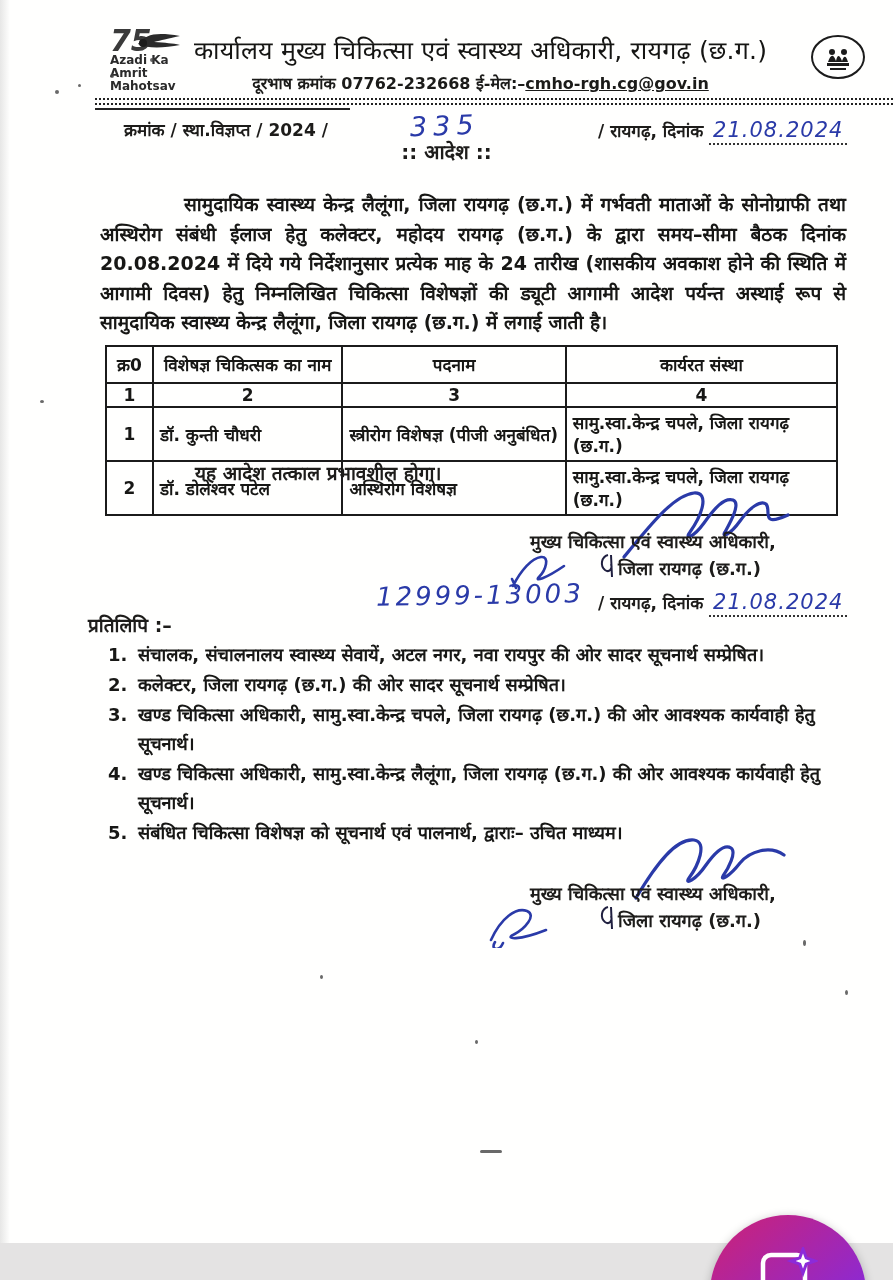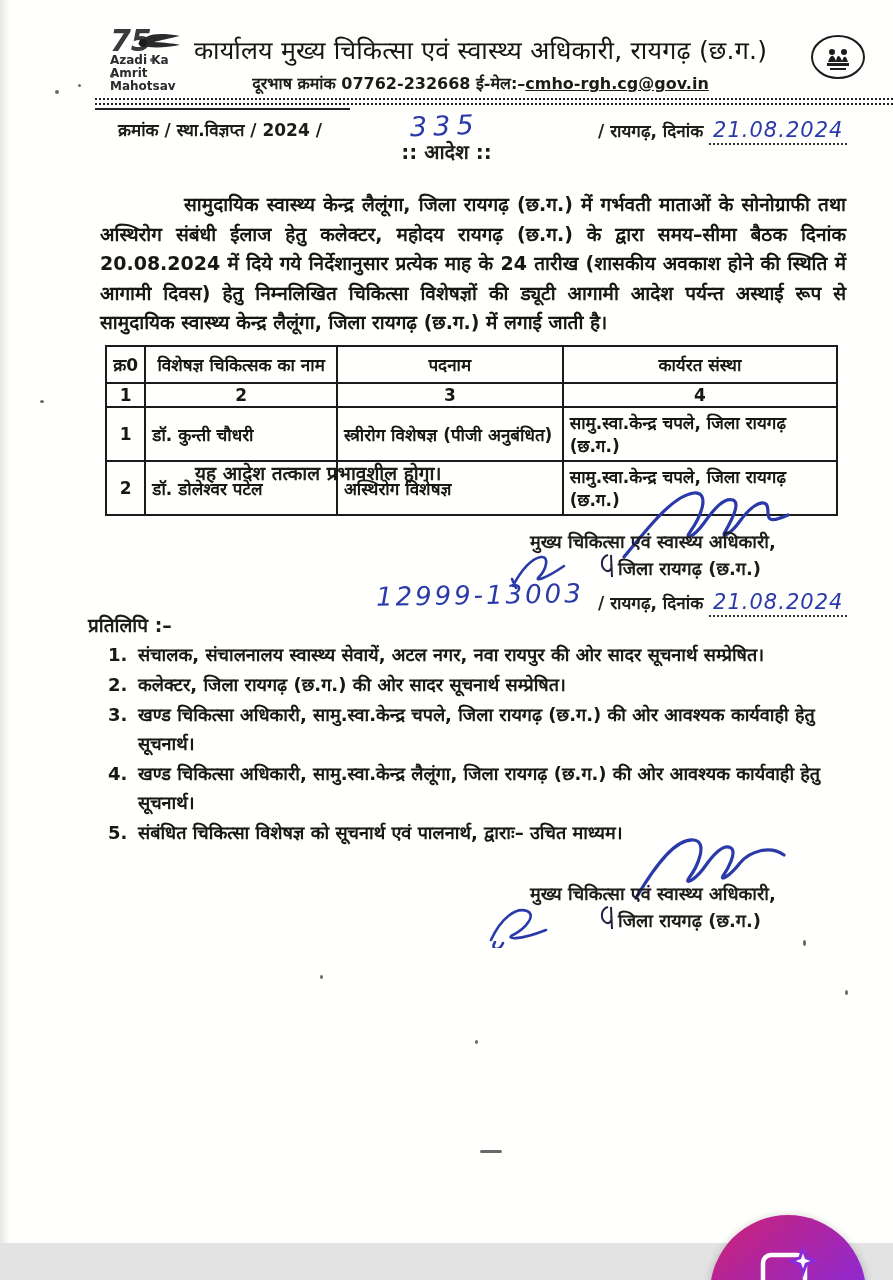--- a/index.html
+++ b/index.html
@@ -30,21 +30,21 @@
   .emblem { position:absolute; right:18px; top:30px; }
 
   .dotted-rule {
     position:absolute; left:95px; top:98px; width:798px; height:7px;
     border-top:2px dotted #222; border-bottom:2px dotted #222;
   }
   .short-rule { position:absolute; left:95px; top:108px; width:255px; height:2px; background:#222; }
 
   .ref-row1 { position:absolute; left:110px; top:112px; width:760px; height:34px; font-weight:bold; font-size:17px; }
   .ref-row2 { position:absolute; left:88px; top:584px; width:782px; height:34px; font-weight:bold; font-size:17px; }
-  .ref-left { position:absolute; left:8px; top:6px; }
+  .ref-left { position:absolute; left:14px; top:6px; }
   .hand { color:#2a3aa8; font-style:italic; font-weight:normal; }
   .hand-num1 { position:absolute; left:300px; top:-2px; font-size:27px; letter-spacing:6px; transform:rotate(-2deg); }
   .hand-num2 { position:absolute; left:288px; top:-4px; font-size:26px; letter-spacing:3px; transform:rotate(-1deg); }
   .ref-right { position:absolute; left:488px; top:6px; }
   .ref-row2 .ref-right { left:510px; }
   .hand-date { font-size:21px; letter-spacing:1px; border-bottom:2px dotted #333; padding:0 4px 1px 4px; }
 
   .order-heading { position:absolute; left:0; top:138px; width:893px; text-align:center; font-size:20px; font-weight:bold; }
 
   .body-par {
@@ -53,21 +53,21 @@
     color:#171715;
   }
 
   
   table.duty { position:absolute; left:105px; top:345px; width:733px; border-collapse:collapse; }
   table.duty td, table.duty th { border:2px solid #1b1b1b; font-size:17px; padding:3px 6px; color:#171715; }
   table.duty th { font-weight:bold; text-align:center; height:37px; }
   tr.nums td { text-align:center; font-weight:bold; height:24px; padding:0 6px; }
   tr.datarow td { height:36px; font-weight:600; }
   td.c { text-align:center; }
-  .col-sno { width:39px; } .col-name { width:190px; } .col-desig { width:224px; } .col-inst { width:272px; }
+  .col-sno { width:47px; } .col-name { width:190px; } .col-desig { width:224px; } .col-inst { width:272px; }
 
   .effect-line { position:absolute; left:195px; top:460px; font-size:19px; font-weight:600; }
 
   
   .sig-line1 { position:absolute; font-size:18px; font-weight:bold; white-space:nowrap; }
   .sig-line2 { position:absolute; font-size:18px; font-weight:bold; white-space:nowrap; }
   .sigsvg { position:absolute; }
 
   
   .copies-label { position:absolute; left:88px; top:612px; font-size:19px; font-weight:bold; }

